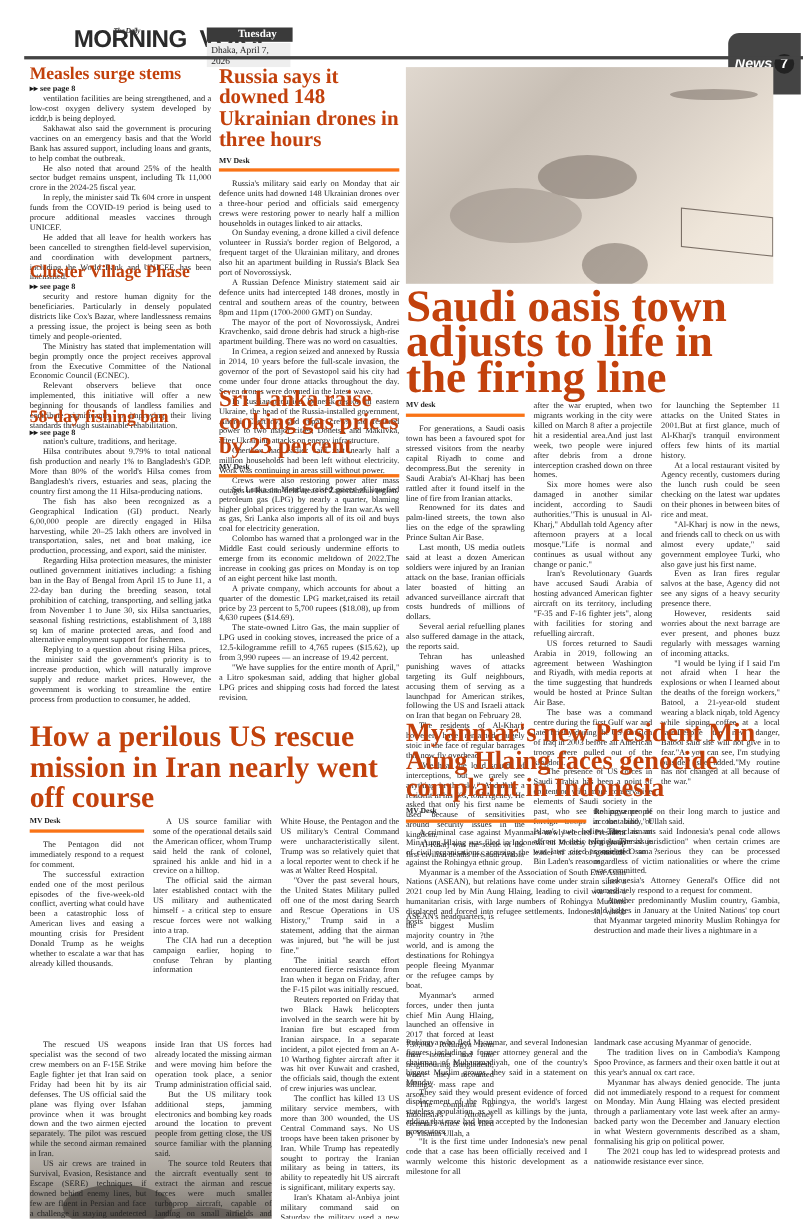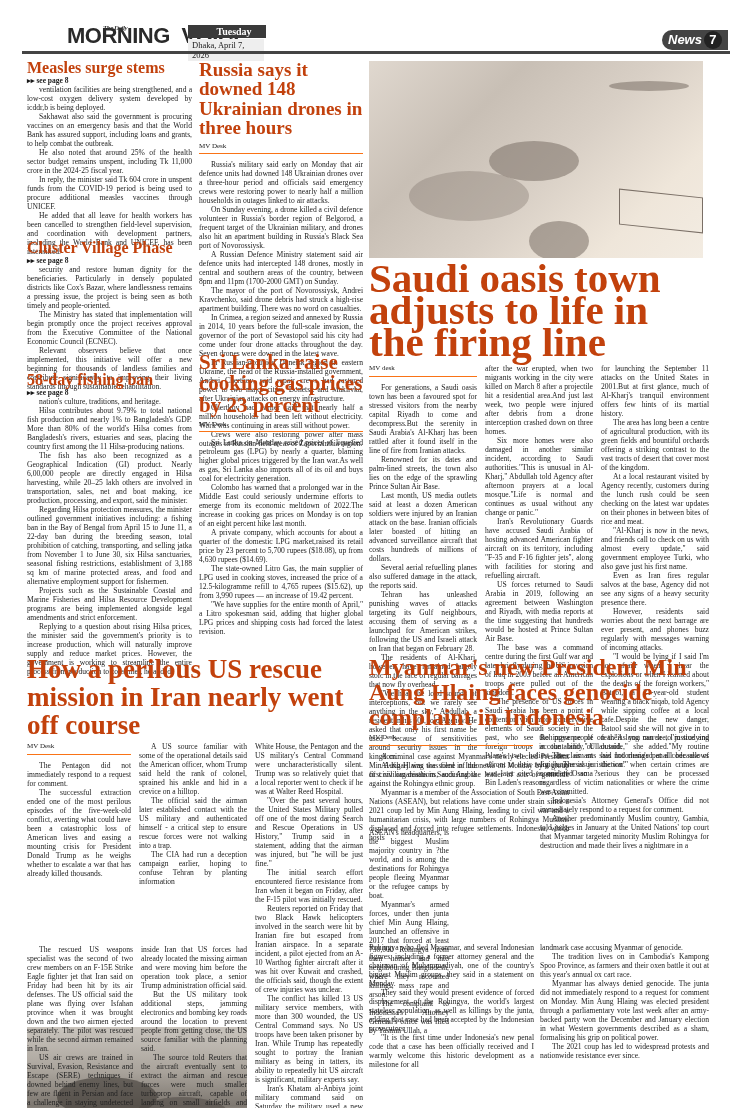--- a/index.html
+++ b/index.html
@@ -5,30 +5,30 @@
   *{box-sizing:border-box;margin:0;padding:0;}
   html,body{width:730px;height:1108px;background:#fff;overflow:hidden;}
   body{font-family:"Liberation Serif",serif;color:#1a1a1a;position:relative;}
   .abs{position:absolute;}
   .mast{left:22px;top:22px;width:712px;height:28px;}
   .logo{position:absolute;left:6px;top:4px;font-family:"Liberation Sans",sans-serif;font-weight:900;font-size:22px;letter-spacing:-0.5px;color:#2a2a2a;line-height:20px;margin-left:39px;}
   .logo .small{position:absolute;left:36px;top:-8px;font-family:"Liberation Serif",serif;font-size:7px;font-weight:700;font-style:italic;color:#333;white-space:nowrap;}
   .datebox{position:absolute;left:166px;top:3px;}
   .day{background:#3a3a3a;color:#fff;font-weight:700;font-size:10px;padding:1px 4px 1px 18px;width:78px;text-align:center;}
   .date{font-size:8.5px;color:#222;background:#eee;padding:1px 4px;margin-top:1px;width:76px;}
-  .news-tag{position:absolute;left:662px;top:30px;font-family:"Liberation Sans",sans-serif;font-weight:700;font-style:italic;font-size:13px;color:#fff;background:#444;border-radius:10px 0 0 10px;padding:1px 6px;}
+  .news-tag{position:absolute;left:662px;top:30px;font-family:"Liberation Sans",sans-serif;font-weight:700;font-style:italic;font-size:13px;color:#fff;background:#444;border-radius:10px 0 0 10px;padding:19px 6px;}
   .pagenum{display:inline-block;width:18px;height:18px;border-radius:50%;background:#222;color:#fff;text-align:center;line-height:18px;margin-left:2px;font-style:normal;}
   .rule{left:22px;top:51px;width:712px;height:3px;background:#444;}
   h1,h2,h3{font-family:"Liberation Serif",serif;font-weight:700;color:#c2410c;line-height:1.02;}
   h3.small-head{font-size:16px;}
   .see{font-family:"Liberation Serif",serif;font-weight:700;font-size:7.5px;}
   .body{font-size:7.6px;line-height:9px;text-align:justify;color:#222;}
   .body p{text-indent:12px;}
   .body p.noind{text-indent:0;}
-  .byline{font-weight:400;font-size:7px;padding-bottom:3px;border-bottom:1px solid #f97316;margin-bottom:6px;}
+  .byline{font-weight:700;font-size:7px;padding-bottom:3px;border-bottom:3px solid #f97316;margin-bottom:6px;}
   .cols3{display:flex;gap:8px;}
   .col{flex:1;}
   .photo{background:linear-gradient(135deg,#e0d8cf 0%,#c8bfb5 30%,#d9d0c6 55%,#efe6da 80%,#f3ece2 100%);position:relative;overflow:hidden;}
   .photo .rocks{position:absolute;background:#7a6f66;opacity:.55;border-radius:50%;}
 </style>
 </head>
 <body>
 
 <div class="abs mast">
   <div class="logo">
@@ -69,21 +69,20 @@
 </div>
 
 <div class="abs" style="left:27px;top:372px;width:165px;">
   <h3 class="small-head">58-day fishing ban</h3>
   <div class="see">▸▸ see page 8</div>
   <div class="body">
     <p>nation's culture, traditions, and heritage.</p>
     <p>Hilsa contributes about 9.79% to total national fish production and nearly 1% to Bangladesh's GDP. More than 80% of the world's Hilsa comes from Bangladesh's rivers, estuaries and seas, placing the country first among the 11 Hilsa-producing nations.</p>
     <p>The fish has also been recognized as a Geographical Indication (GI) product. Nearly 6,00,000 people are directly engaged in Hilsa harvesting, while 20–25 lakh others are involved in transportation, sales, net and boat making, ice production, processing, and export, said the minister.</p>
     <p>Regarding Hilsa protection measures, the minister outlined government initiatives including: a fishing ban in the Bay of Bengal from April 15 to June 11, a 22-day ban during the breeding season, total prohibition of catching, transporting, and selling jatka from November 1 to June 30, six Hilsa sanctuaries, seasonal fishing restrictions, establishment of 3,188 sq km of marine protected areas, and food and alternative employment support for fishermen.</p>
-    <p>Projects such as the Sustainable Coastal and Marine Fisheries and Hilsa Resource Development programs are being implemented alongside legal amendments and strict enforcement.</p>
     <p>Replying to a question about rising Hilsa prices, the minister said the government's priority is to increase production, which will naturally improve supply and reduce market prices. However, the government is working to streamline the entire process from production to consumer, he added.</p>
   </div>
 </div>
 
 <div class="abs" style="left:199px;top:60px;width:164px;">
   <h2 style="font-size:19px;">Russia says it downed 148 Ukrainian drones in three hours</h2>
   <div class="byline" style="margin-top:4px;">MV Desk</div>
   <div class="body">
     <p>Russia's military said early on Monday that air defence units had downed 148 Ukrainian drones over a three-hour period and officials said emergency crews were restoring power to nearly half a million households in outages linked to air attacks.</p>
     <p>On Sunday evening, a drone killed a civil defence volunteer in Russia's border region of Belgorod, a frequent target of the Ukrainian military, and drones also hit an apartment building in Russia's Black Sea port of Novorossiysk.</p>
@@ -133,21 +132,20 @@
     <div class="col body">
       <p class="noind">after the war erupted, when two migrants working in the city were killed on March 8 after a projectile hit a residential area.And just last week, two people were injured after debris from a drone interception crashed down on three homes.</p>
       <p>Six more homes were also damaged in another similar incident, according to Saudi authorities."This is unusual in Al-Kharj," Abdullah told Agency after afternoon prayers at a local mosque."Life is normal and continues as usual without any change or panic."</p>
       <p>Iran's Revolutionary Guards have accused Saudi Arabia of hosting advanced American fighter aircraft on its territory, including "F-35 and F-16 fighter jets", along with facilities for storing and refuelling aircraft.</p>
       <p>US forces returned to Saudi Arabia in 2019, following an agreement between Washington and Riyadh, with media reports at the time suggesting that hundreds would be hosted at Prince Sultan Air Base.</p>
       <p>The base was a command centre during the first Gulf war and later briefly during the US invasion of Iraq in 2003 before all American troops were pulled out of the kingdom.</p>
       <p>The presence of US forces in Saudi Arabia has been a point of contention with more conservative elements of Saudi society in the past, who see the presence of foreign troops in the land of Islam's two holiest sites as an affront to their religion. The issue was later cited as one of Osama Bin Laden's reasons</p>
     </div>
     <div class="col body">
       <p class="noind">for launching the September 11 attacks on the United States in 2001.But at first glance, much of Al-Kharj's tranquil environment offers few hints of its martial history.</p>
-      <p>The area has long been a centre of agricultural production, with its green fields and bountiful orchards offering a striking contrast to the vast tracts of desert that cover most of the kingdom.</p>
       <p>At a local restaurant visited by Agency recently, customers during the lunch rush could be seen checking on the latest war updates on their phones in between bites of rice and meat.</p>
       <p>"Al-Kharj is now in the news, and friends call to check on us with almost every update," said government employee Turki, who also gave just his first name.</p>
       <p>Even as Iran fires regular salvos at the base, Agency did not see any signs of a heavy security presence there.</p>
       <p>However, residents said worries about the next barrage are ever present, and phones buzz regularly with messages warning of incoming attacks.</p>
       <p>"I would be lying if I said I'm not afraid when I hear the explosions or when I learned about the deaths of the foreign workers," Batool, a 21-year-old student wearing a black niqab, told Agency while sipping coffee at a local cafe.Despite the new danger, Batool said she will not give in to fear."As you can see, I'm studying outside," she added."My routine has not changed at all because of the war."</p>
     </div>
   </div>
 </div>
 
 <div class="abs" style="left:27px;top:655px;width:336px;">

